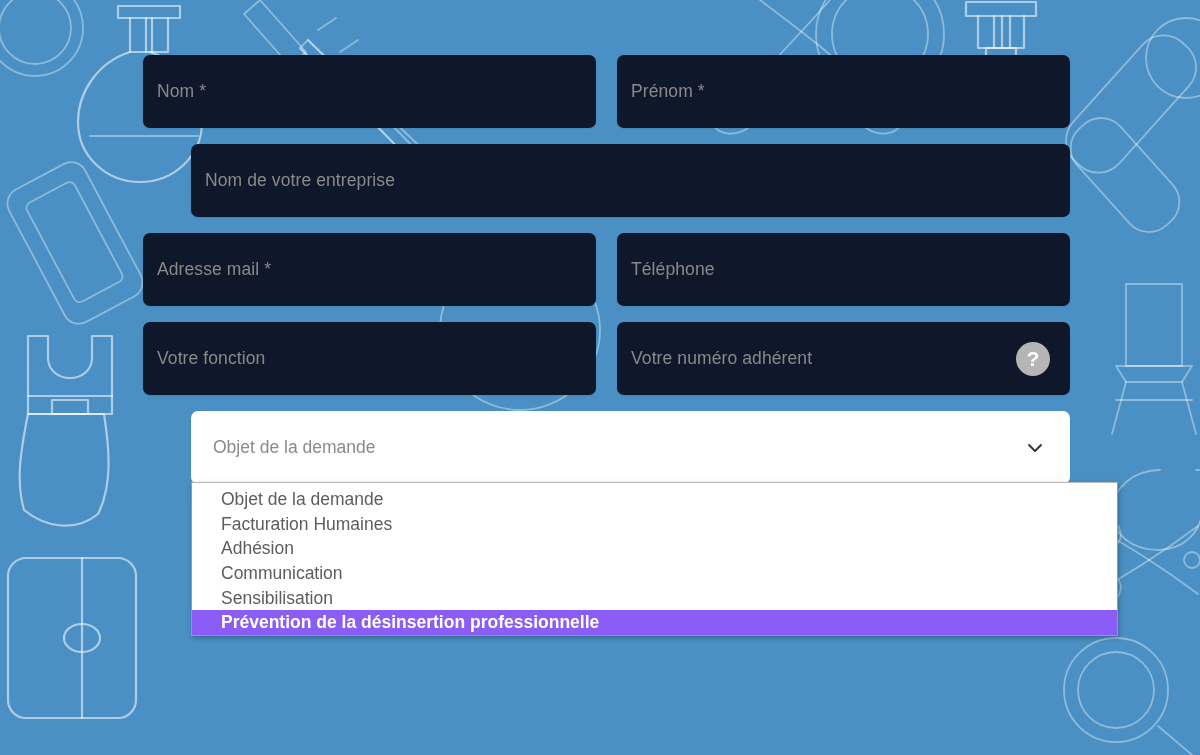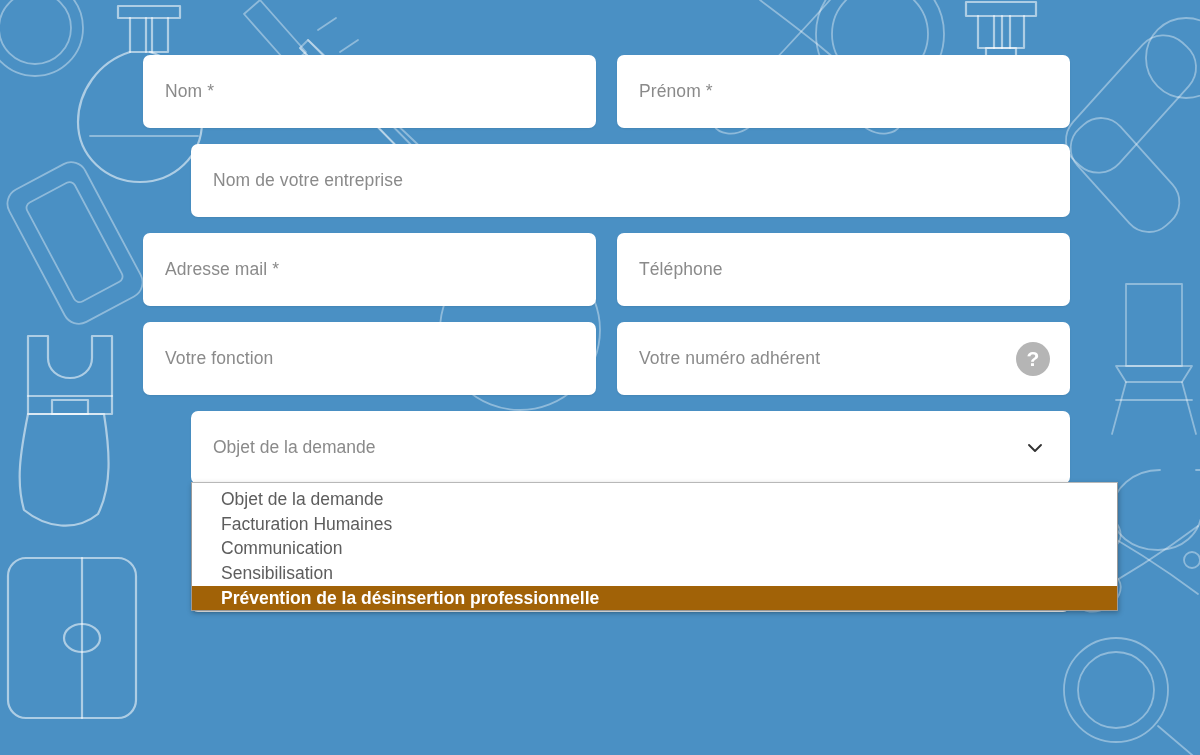--- a/index.html
+++ b/index.html
@@ -41,26 +41,26 @@
   .row {
     display: flex;
     gap: 21px;
     margin-bottom: 16px;
   }
   .col { flex: 1 1 0; min-width: 0; }
   .col-full { width: 100%; margin-left: 48px; }
 
   .field {
     position: relative;
-    background: #ffffff;
+    background: #0f172a;
     border-radius: 7px;
     height: 73px;
     display: flex;
     align-items: center;
-    padding: 0 22px;
+    padding: 0 14px;
     box-shadow: 0 1px 2px rgba(0,0,0,.08);
   }
   .field .ph {
     color: #8a8a8a;
     font-size: 17.5px;
     letter-spacing: .1px;
     user-select: none;
   }
 
   .help-icon {
@@ -121,21 +121,21 @@
     height: 24.7px;
     line-height: 24.7px;
     padding: 0 0 0 29px;
     font-size: 17.5px;
     color: #5d5d5d;
     white-space: nowrap;
     overflow: hidden;
     user-select: none;
   }
   .opt.sel {
-    background: #a16207;
+    background: #8b5cf6;
     color: #ffffff;
     font-weight: bold;
   }
 
   
   #message-field {
     position: relative;
     background: #ffffff;
     border-radius: 7px;
     height: 112px;
@@ -314,20 +314,21 @@
           <span class="chevron">
             <svg viewBox="0 0 18 18" width="18" height="18" xmlns="http://www.w3.org/2000/svg">
               <path d="M3 6 L9 12 L15 6" fill="none" stroke="currentColor" stroke-width="1.9" stroke-linecap="round" stroke-linejoin="round"></path>
             </svg>
           </span>
         </div>
 
         <div id="dropdown">
           <div class="opt">Objet de la demande</div>
           <div class="opt">Facturation Humaines</div>
+          <div class="opt">Adhésion</div>
           <div class="opt">Communication</div>
           <div class="opt">Sensibilisation</div>
           <div class="opt sel">Prévention de la désinsertion professionnelle</div>
         </div>
 
       </div>
     </div>
 
     <div class="row">
       <div class="col-full">

